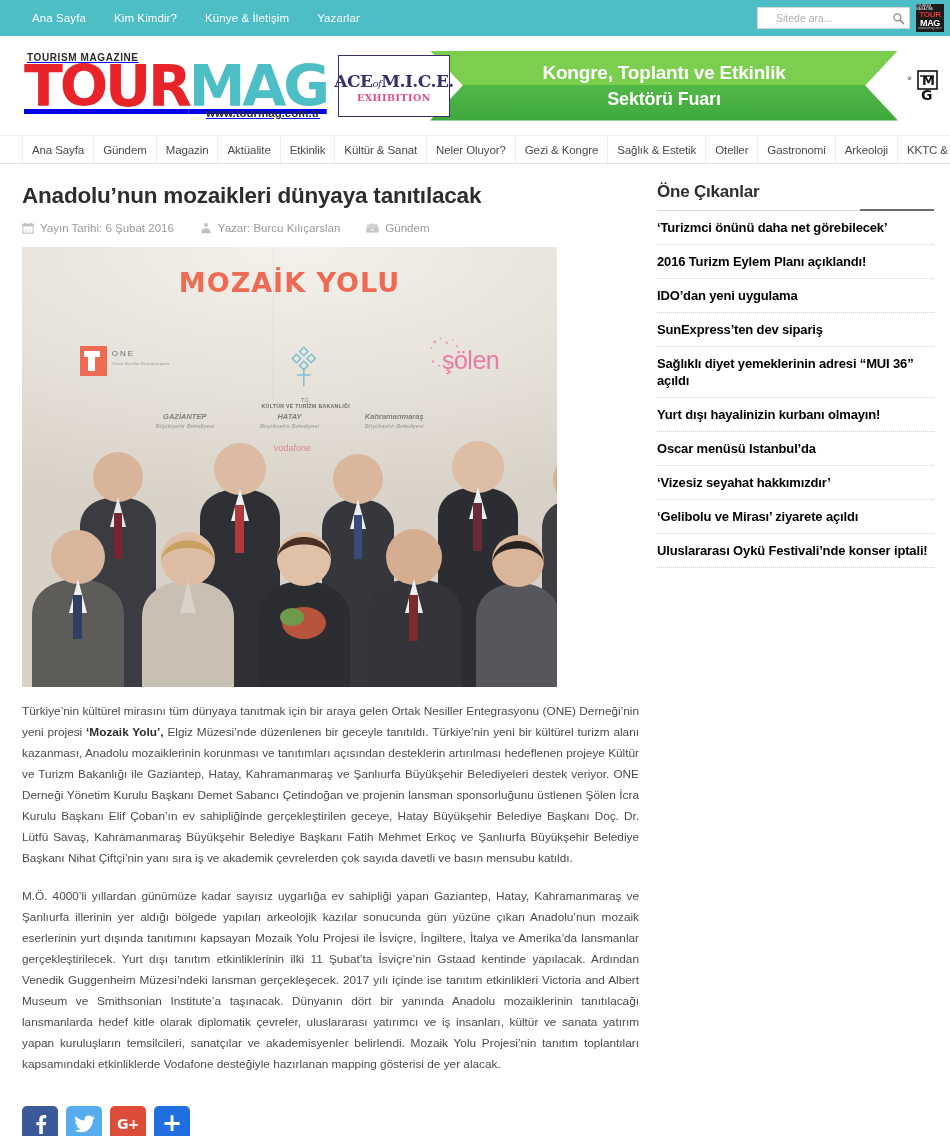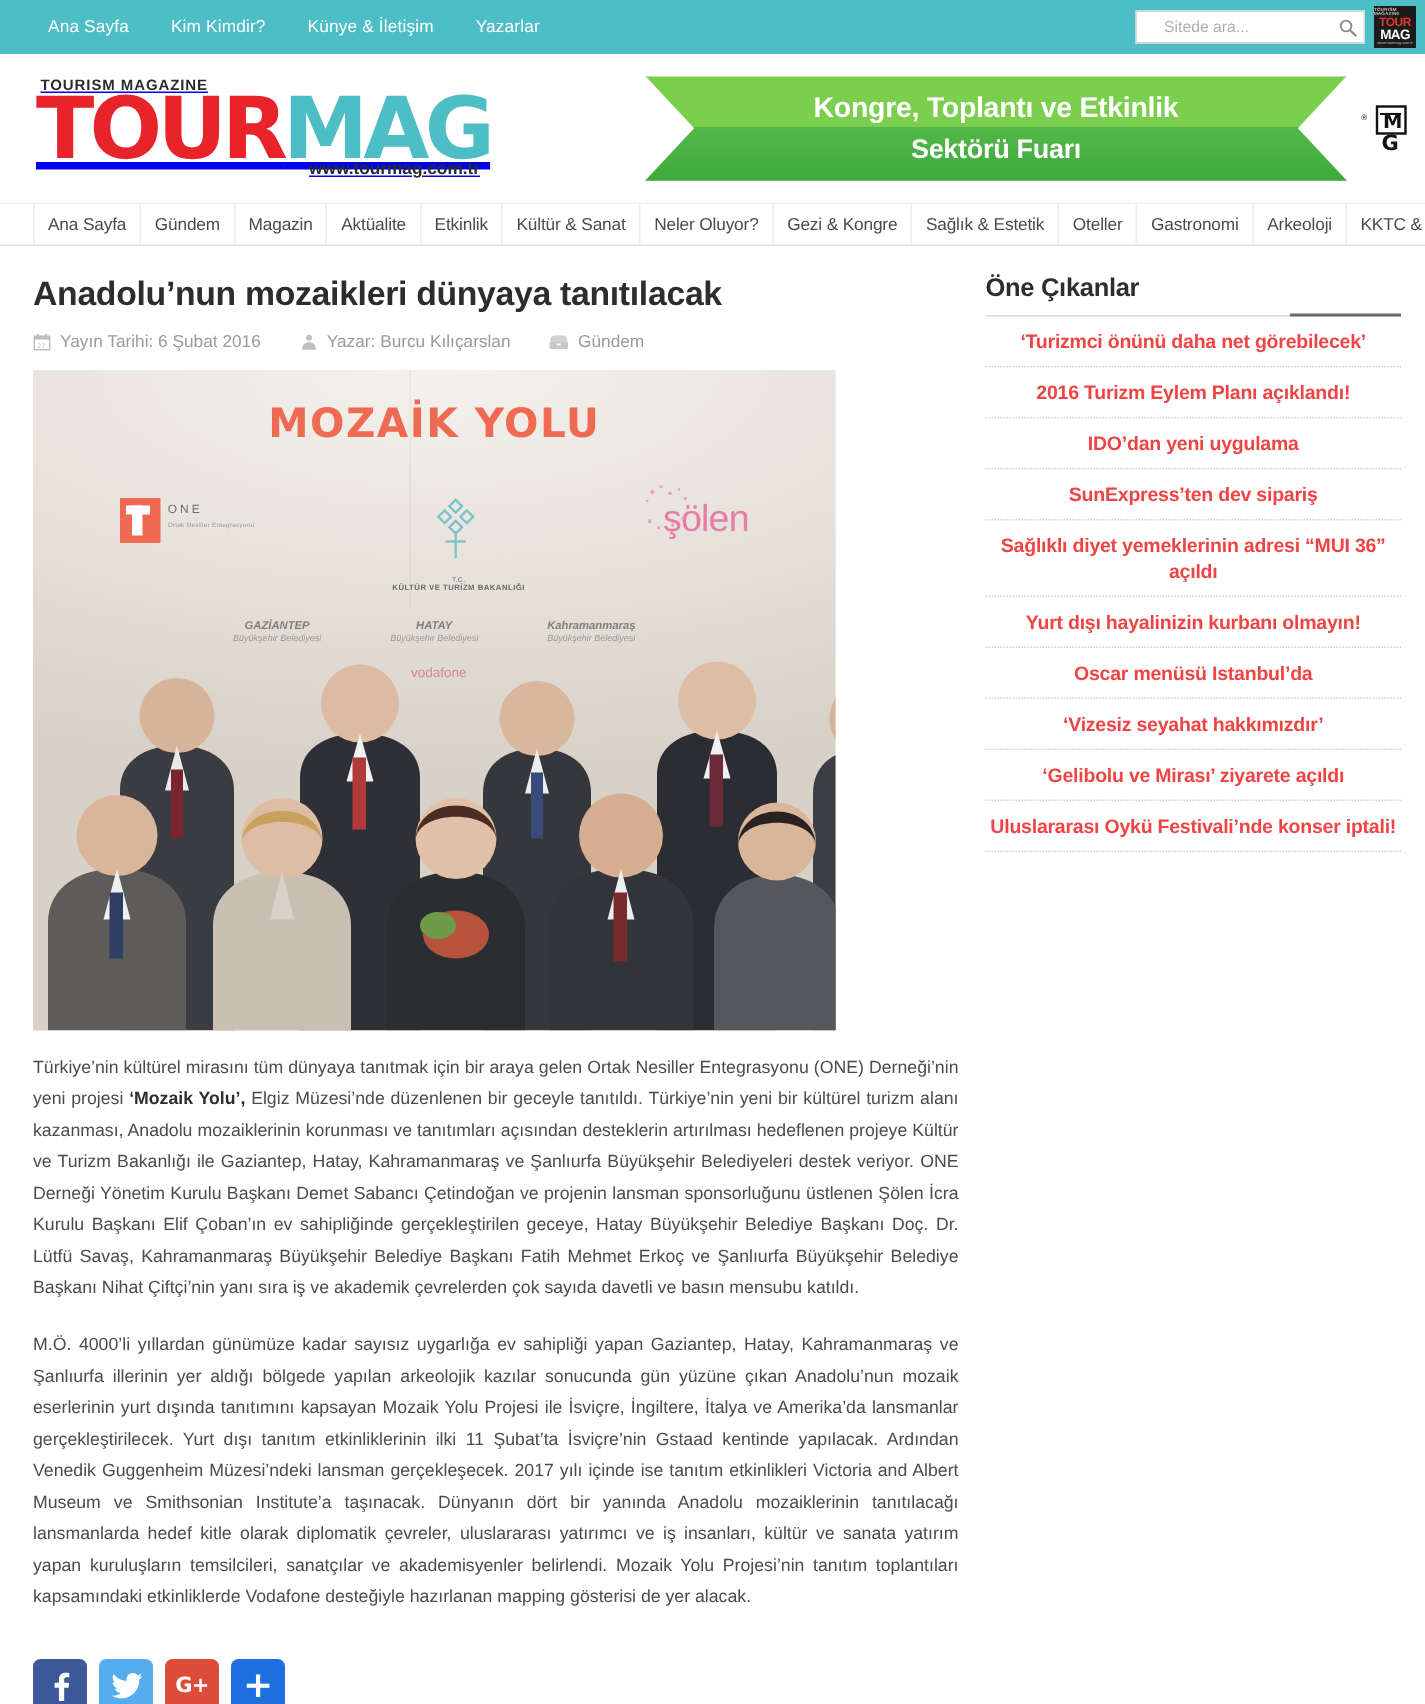--- a/index.html
+++ b/index.html
@@ -212,21 +212,21 @@
   }
   .photo-seam { position:absolute; left:47%; top:0; width:1px; height:36%; background:rgba(0,0,0,.045); }
   .mozaik-title {
     position:absolute; top:20px; left:0; right:0;
     text-align:center;
     font-size:27px; font-weight:bold;
     color:#ef6a52; letter-spacing:1px;
     font-family:"DejaVu Sans", sans-serif;
   }
   .logo-row-1 {
-    position:absolute; top:85px; left:0; right:0;
+    position:absolute; top:99px; left:0; right:0;
     display:flex; align-items:flex-start; justify-content:center; gap:92px;
   }
   .one-logo { display:flex; align-items:flex-start; gap:5px; }
   .one-sq { width:27px; height:30px; background:#ef6a52; position:relative; }
   .one-sq:before {
     content:""; position:absolute; left:8px; top:5px;
     width:7px; height:20px; background:#fff;
   }
   .one-sq:after {
     content:""; position:absolute; left:4px; top:5px;
@@ -278,26 +278,25 @@
   .side-rule { height:1px; background:#d9d9d9; margin-bottom:0; position:relative; }
   .side-rule:after {
     content:""; position:absolute; right:0; top:-1px; width:74px; height:2px; background:#6b6b6b;
   }
   .side-list { list-style:none; margin:0; padding:0; }
   .side-item { border-bottom:1px dotted #cfcfcf; }
   .side-link {
     display:block;
     font-size:13px;
     font-weight:bold;
-    color:#ef4444;
+    color:#000000;
     text-decoration:none;
     line-height:17px;
     padding:8px 0 8px 0;
     letter-spacing:-.15px;
-    text-align:center;
   }
 </style>
 </head>
 <body>
 
 <div class="topbar">
   <nav class="topbar-nav">
     <a class="topbar-link" href="#">Ana Sayfa</a>
     <a class="topbar-link" href="#">Kim Kimdir?</a>
     <a class="topbar-link" href="#">Künye &amp; İletişim</a>
@@ -326,20 +325,24 @@
   <a class="brand" href="#">
     <div class="brand-kicker">TOURISM MAGAZINE</div>
     <div class="brand-word"><span class="t1">TOUR</span><span class="t2">MAG</span></div>
     <div class="brand-url">www.tourmag.com.tr</div>
   </a>
 
   <div class="banner">
     <div class="green-ribbon">
       <div class="ribbon-l1">Kongre, Toplantı ve Etkinlik</div>
       <div class="ribbon-l2">Sektörü Fuarı</div>
+    </div>
+    <div class="ace-box">
+      <div class="ace-line1"><span>ACE</span><span class="ace-of">of</span><span>M.I.C.E.</span></div>
+      <div class="ace-line2">EXHIBITION</div>
     </div>
     <div class="cm-logo">
       <svg width="34" height="36" viewBox="0 0 34 36" aria-hidden="true">
         <rect x="12" y="3" width="19" height="18" fill="none" stroke="#111" stroke-width="1.6"></rect>
         <text x="16" y="17" font-size="13" font-weight="bold" font-family="DejaVu Sans, sans-serif" fill="#111">M</text>
         <text x="15" y="32" font-size="14" font-weight="bold" font-family="DejaVu Sans, sans-serif" fill="#111">G</text>
         <line x1="14" y1="8" x2="28" y2="8" stroke="#111" stroke-width="1.4"></line>
         <text x="1" y="12" font-size="5" fill="#111" font-family="DejaVu Sans, sans-serif">®</text>
       </svg>
     </div>

